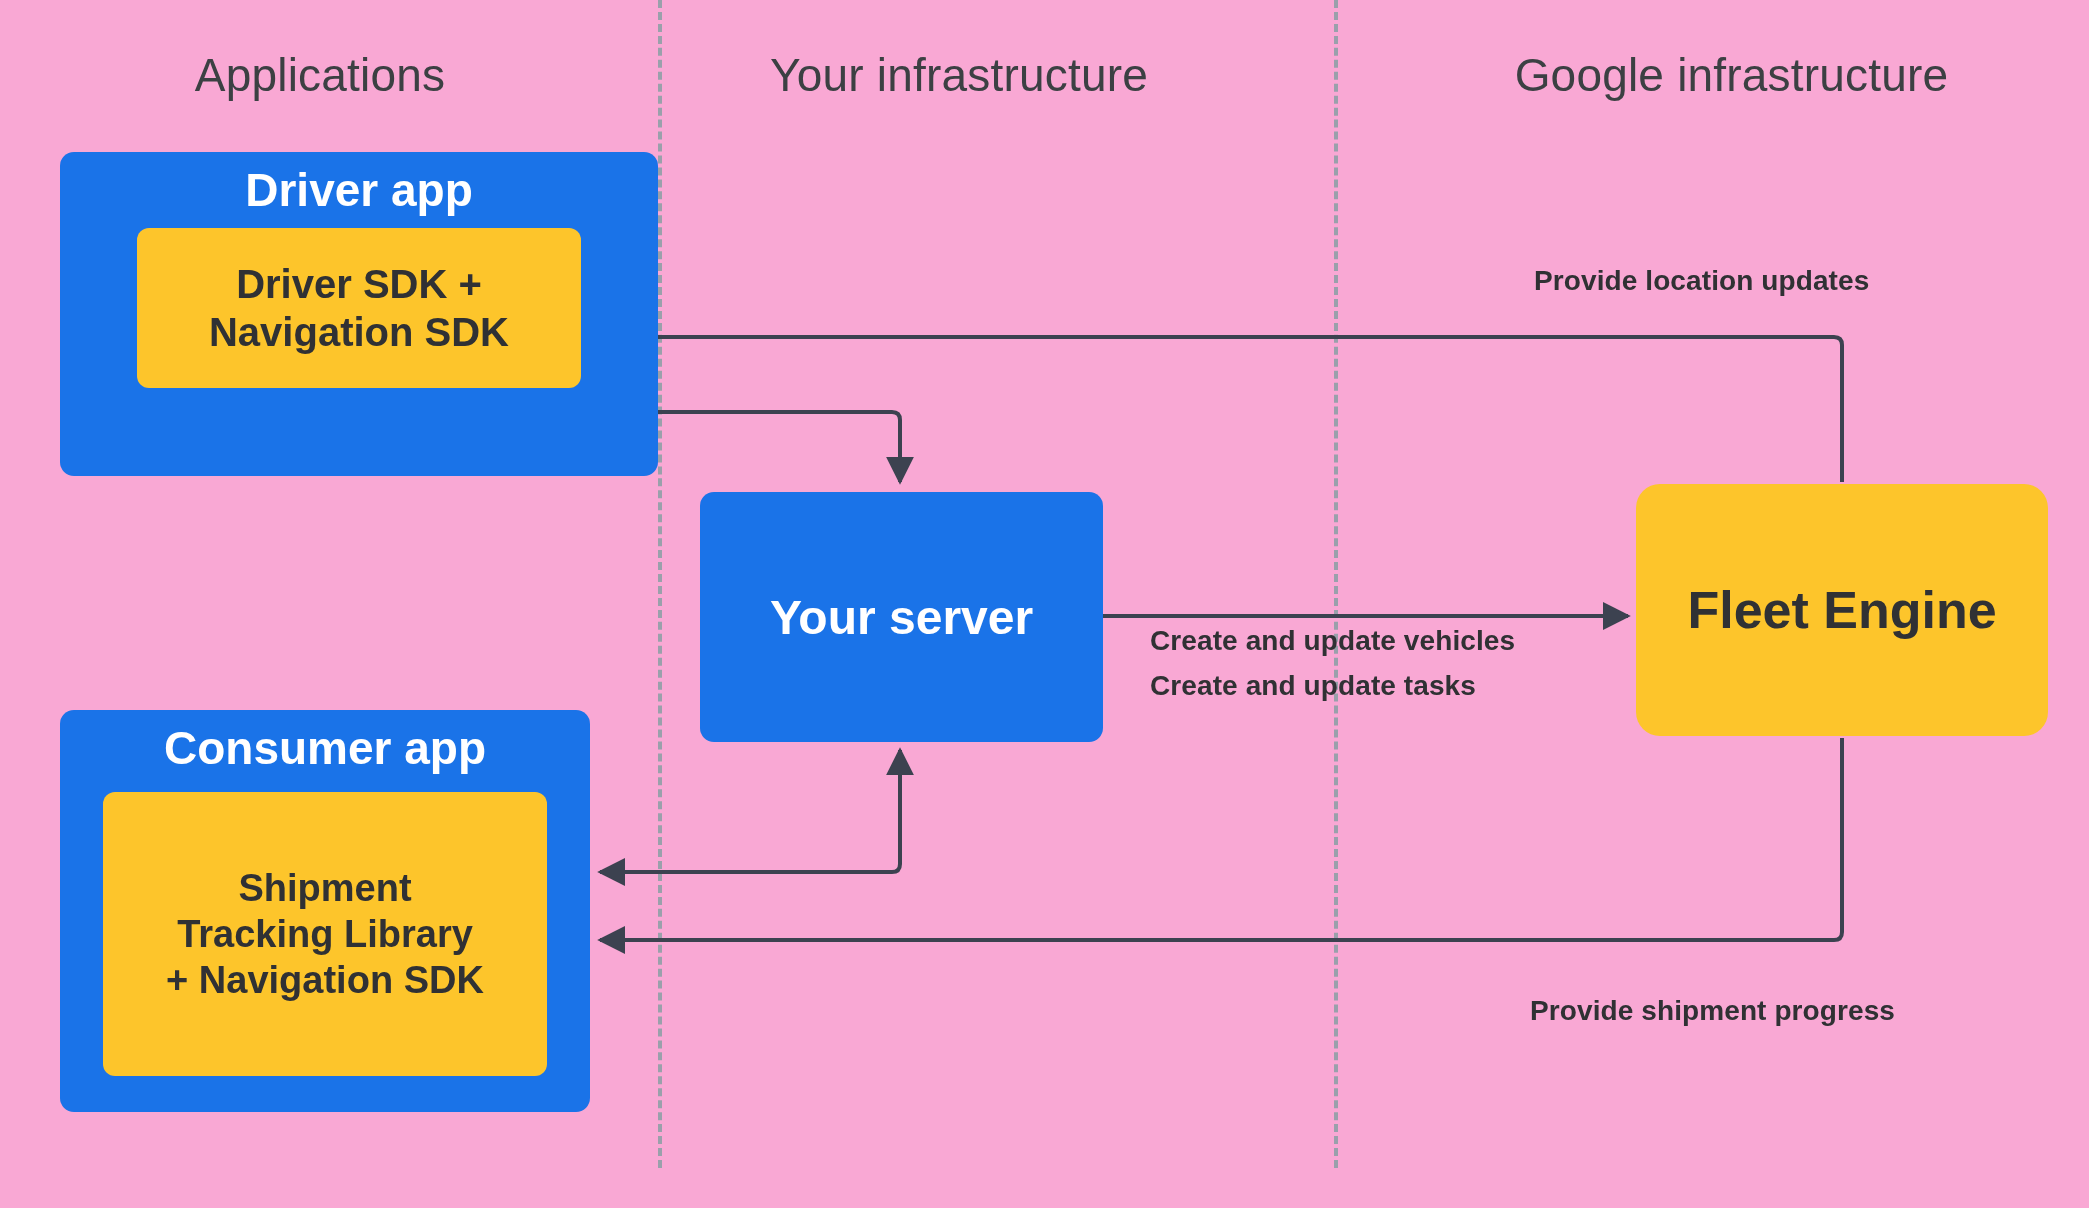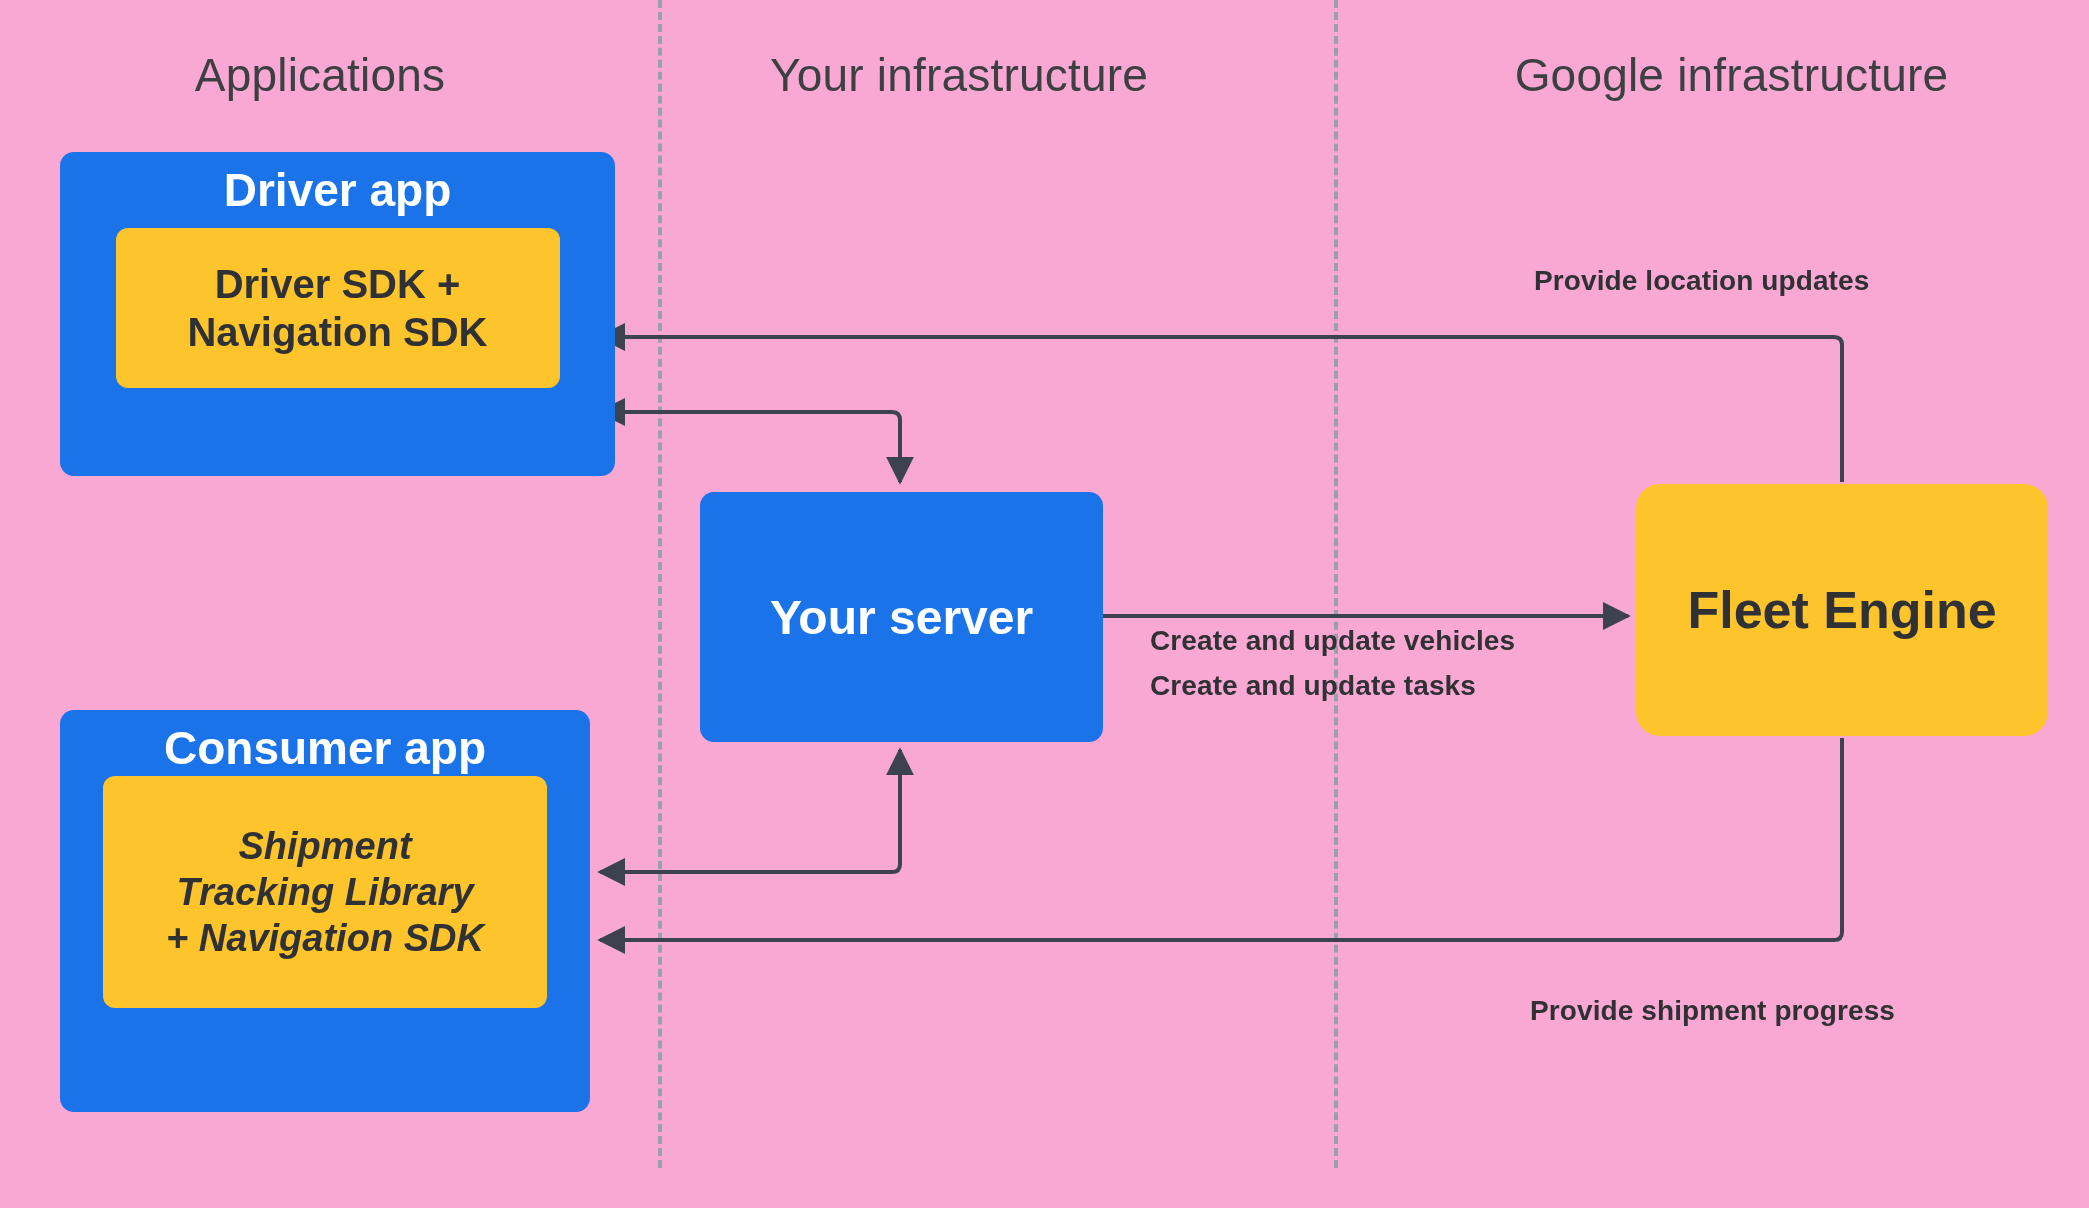--- a/index.html
+++ b/index.html
@@ -73,39 +73,38 @@
     justify-content: center;
     text-align: center;
     color: #303134;
     font-size: 38px;
     font-weight: 700;
     line-height: 1.22;
   }
 
   
   #driver-app {
-    left: 60px; top: 152px; width: 555px; height: 324px;
+    left: 60px; top: 152px; width: 598px; height: 324px;
     padding-top: 14px;
   }
   #driver-app .app-title { font-size: 46px; }
   #driver-sdk {
     width: 444px; height: 160px; margin-top: 14px;
     font-size: 40px;
   }
 
   
   #consumer-app {
     left: 60px; top: 710px; width: 530px; height: 402px;
     padding-top: 14px;
   }
   #consumer-app .app-title { font-size: 46px; }
   #consumer-sdk {
-    width: 444px; height: 232px; margin-top: 4px;
+    width: 444px; height: 284px; margin-top: 20px;
     font-size: 38px;
-    font-style: italic;
   }
 
   
   #your-server {
     position: absolute;
     left: 700px; top: 492px; width: 403px; height: 250px;
     background: #1a73e8;
     border-radius: 14px;
     display: flex;
     align-items: center;

